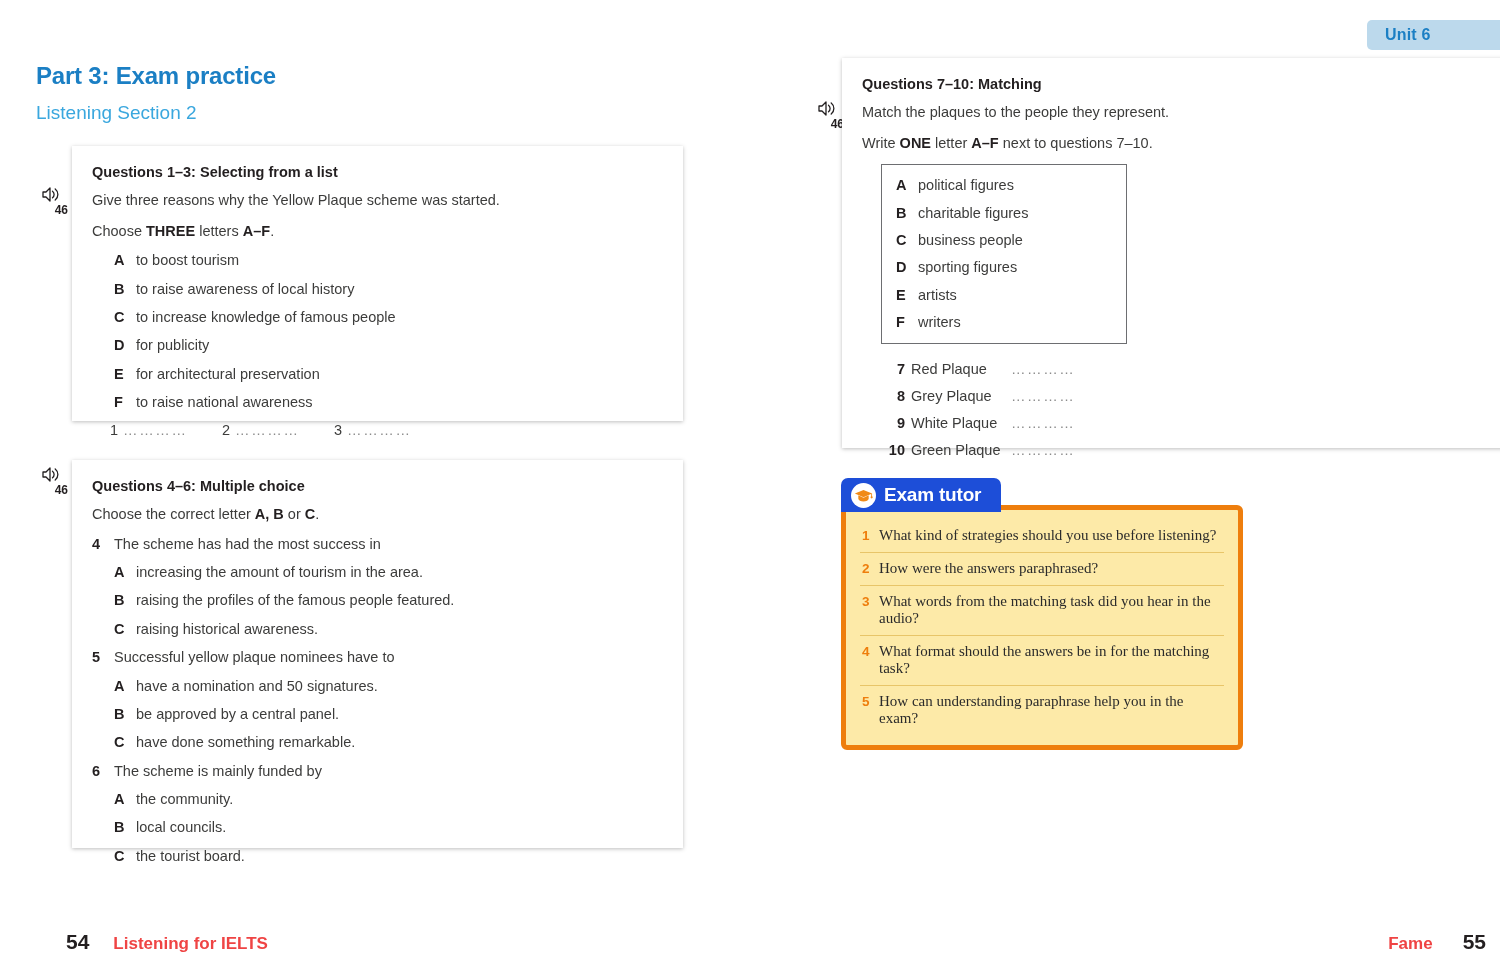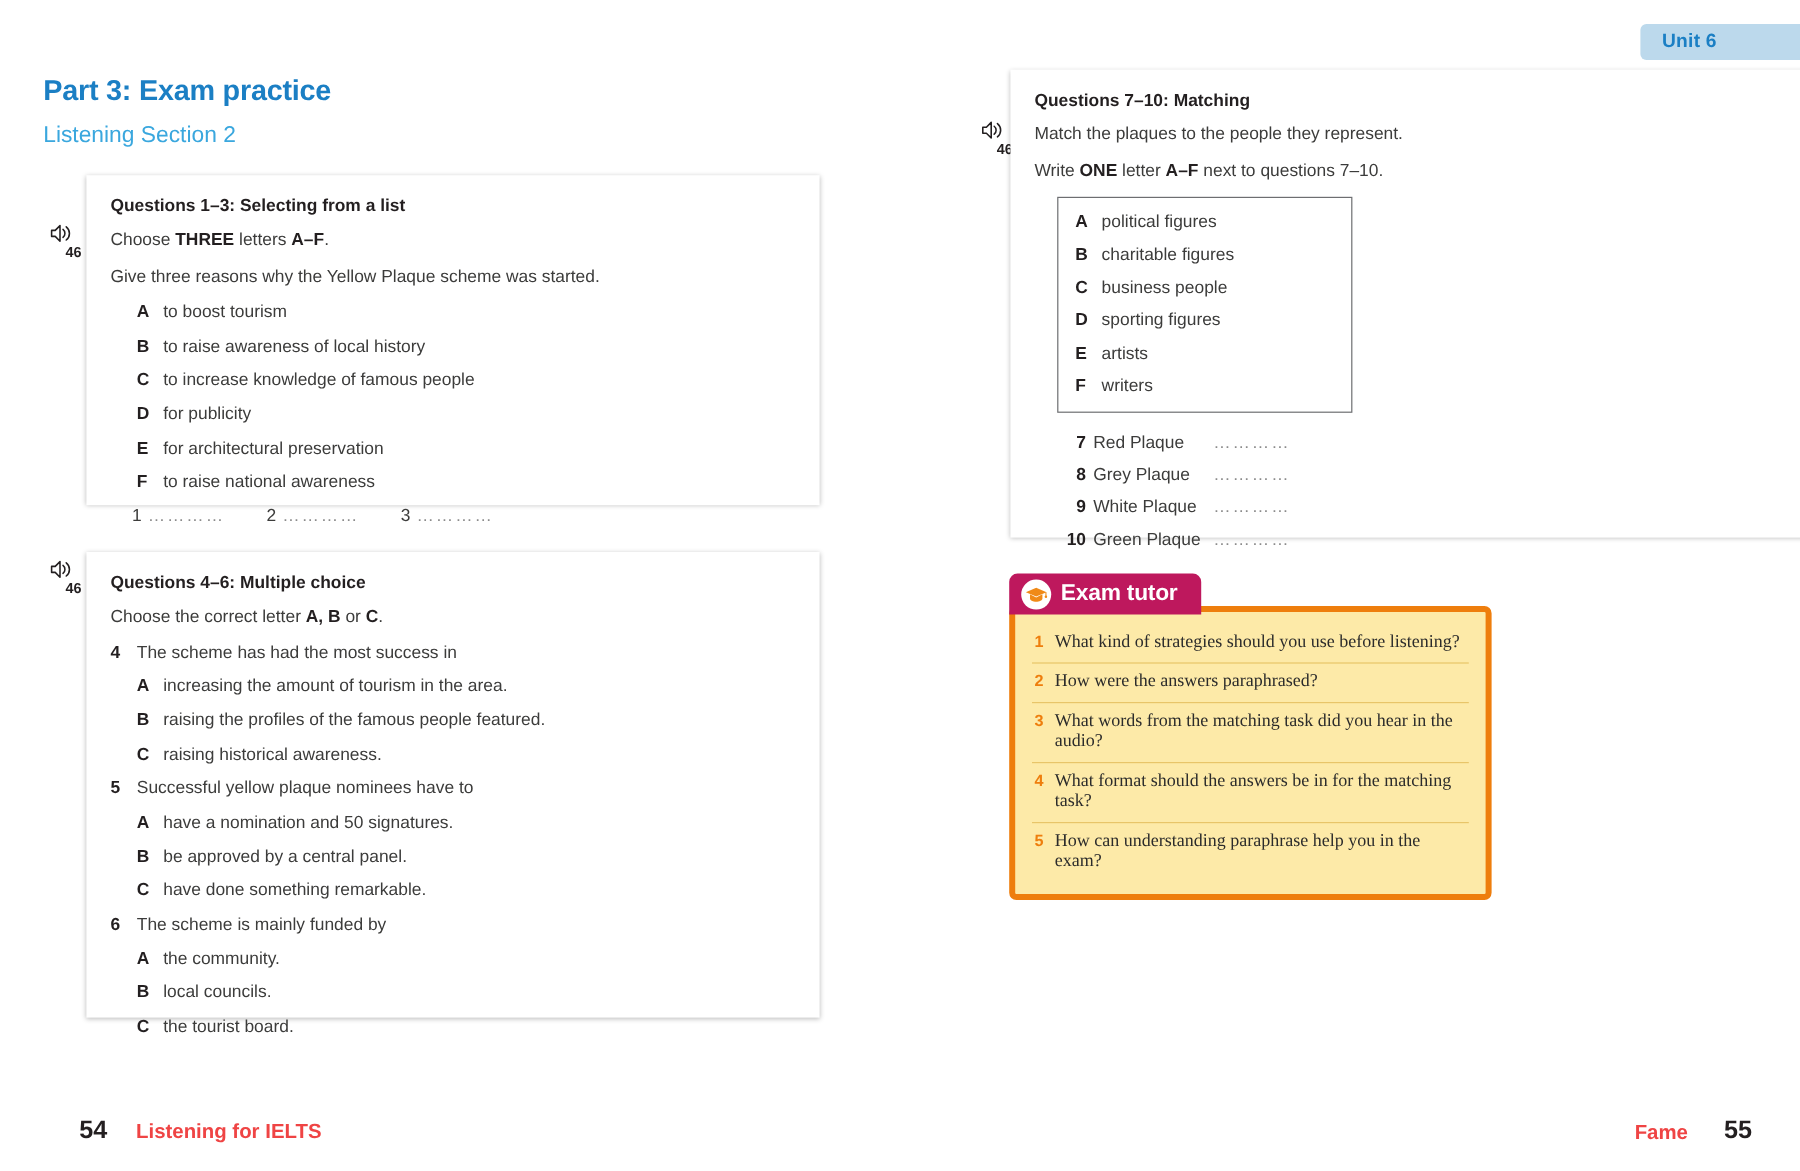--- a/index.html
+++ b/index.html
@@ -185,21 +185,21 @@
     background: #fdeaa8;
     border: 5px solid #ee7e0d;
     border-radius: 6px;
     padding: 10px 14px 10px 14px;
   }
   .tutor-tab {
     position: absolute;
     left: 841px;
     top: 478px;
     height: 34px;
-    background: #be185d;
+    background: #1d4ed8;
     border-radius: 7px 7px 0 0;
     display: flex;
     align-items: center;
     padding: 0 20px 0 10px;
     z-index: 3;
   }
   .tutor-tab .cap-icon {
     width: 25px; height: 25px;
     background: #ffffff;
     border-radius: 50%;
@@ -234,21 +234,21 @@
   }
 
   
   .footer-left, .footer-right {
     position: absolute;
     bottom: 22px;
     display: flex;
     align-items: baseline;
   }
   .footer-left  { left: 22px; margin-left: 44px; }
-  .footer-right { right: 40px; align-items: flex-end; }
+  .footer-right { right: 14px; }
   .folio {
     font-size: 21px;
     font-weight: bold;
     color: #231f20;
   }
   .running-head {
     font-size: 17px;
     font-weight: bold;
     color: #ef4444;
   }
@@ -274,25 +274,25 @@
         <path d="M11.5 5.2 a4.2 4.2 0 0 1 0 6.6" fill="none" stroke="#231f20" stroke-width="1.3" stroke-linecap="round"></path>
         <path d="M14.2 3 a7 7 0 0 1 0 11" fill="none" stroke="#231f20" stroke-width="1.3" stroke-linecap="round"></path>
       </svg>
     </span>
     <span class="trk">46</span>
   </div>
 
   <div class="qcard" id="card-q13">
     <div class="q-heading">Questions 1–3: Selecting from a list</div>
 
+    <div class="q-instr">Give three reasons why the Yellow Plaque scheme was started.</div>
+
     <div class="q-instr">
       <span>Choose </span><b>THREE</b><span> letters </span><b>A–F</b><span>.</span>
     </div>
-
-    <div class="q-instr">Give three reasons why the Yellow Plaque scheme was started.</div>
 
     <div class="opt-list">
       <div class="opt-row">
         <span class="ltr">A</span>
         <span>to boost tourism</span>
       </div>
       <div class="opt-row">
         <span class="ltr">B</span>
         <span>to raise awareness of local history</span>
       </div>

